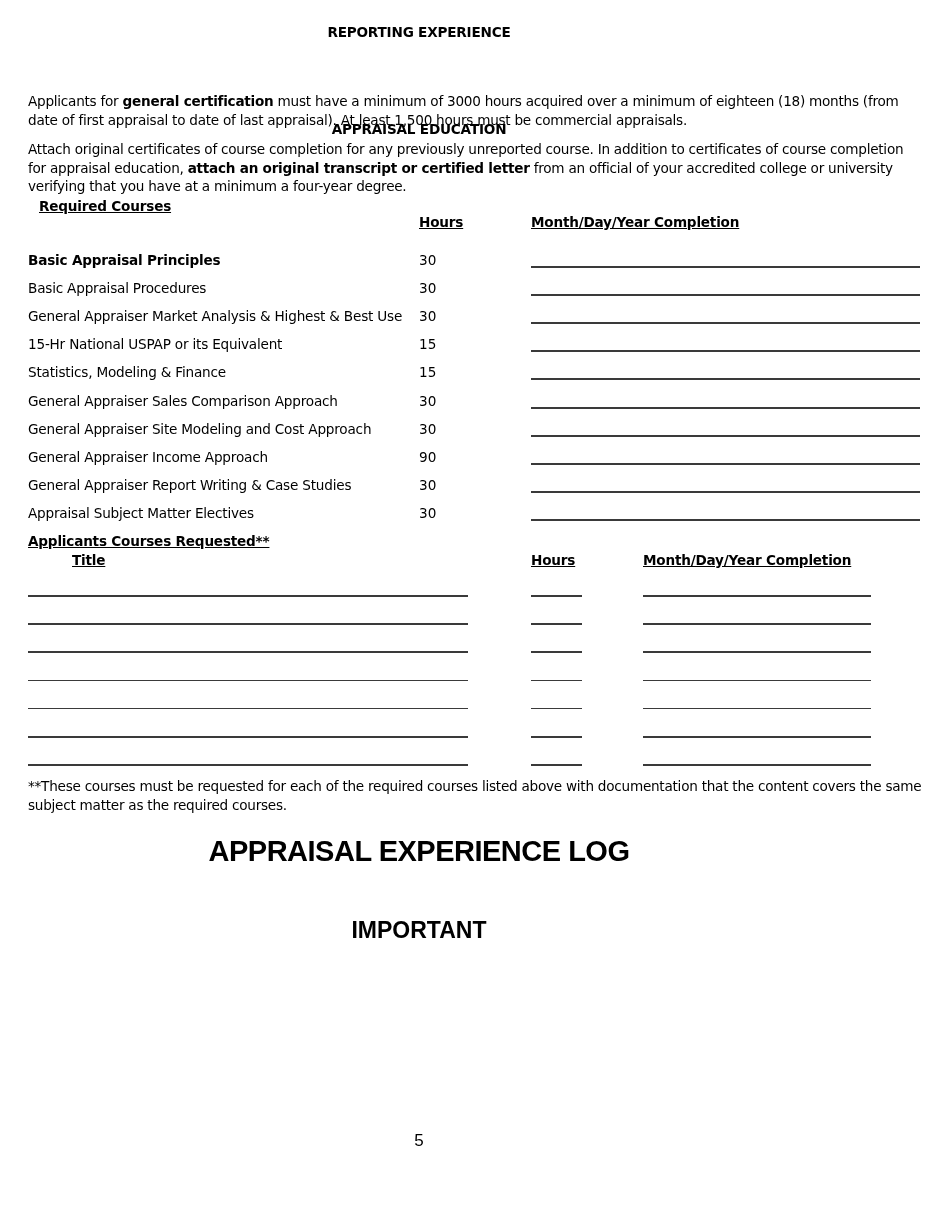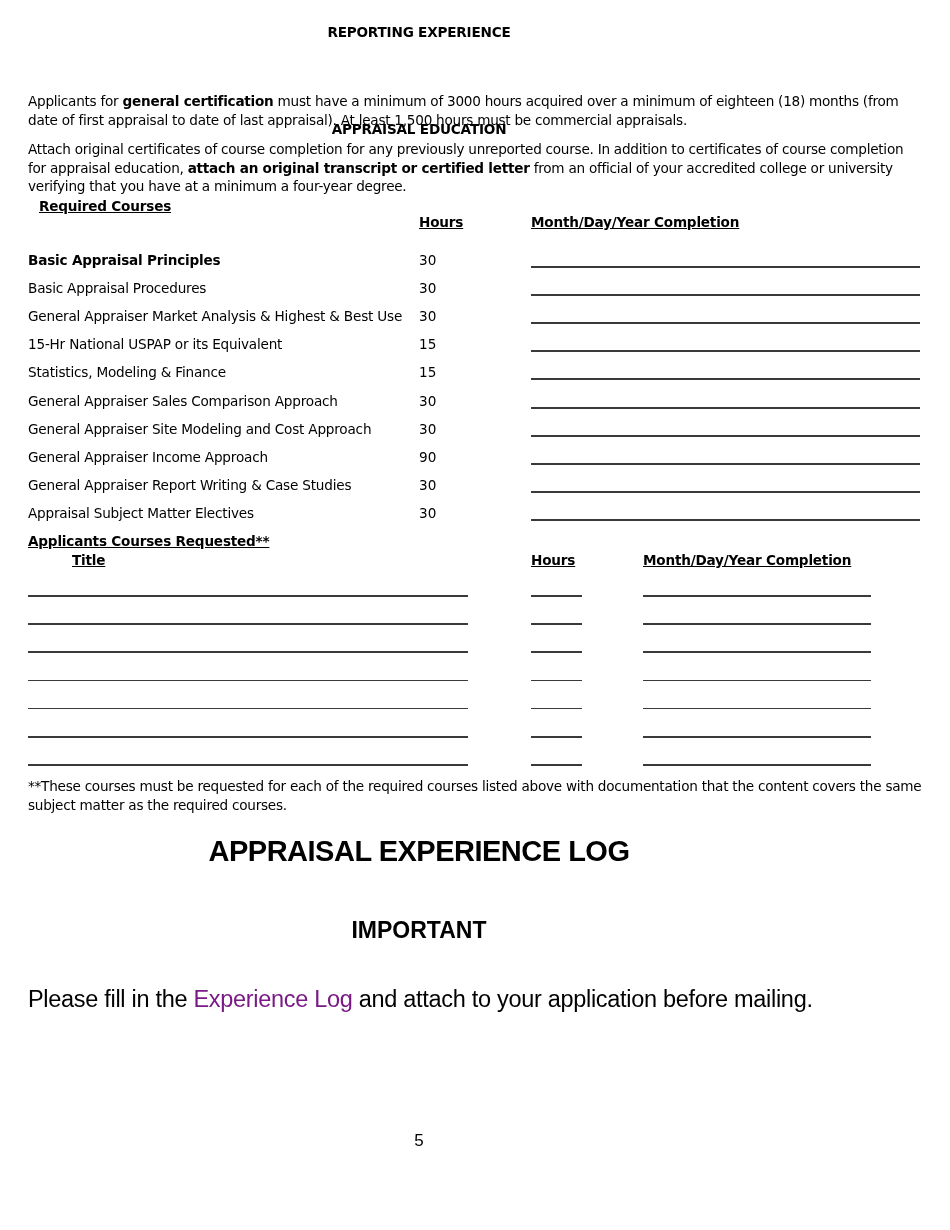--- a/index.html
+++ b/index.html
@@ -133,18 +133,15 @@
       <div class="abs line" style="left: 531px; width: 51px; top: 764.2px;"></div>
       <div class="abs line" style="left: 643px; width: 228px; top: 764.2px;"></div>
     </div>
   </div>
 
 <div class="abs para verdana" style="top:777px;">**These courses must be requested for each of the required courses listed above with documentation that the content covers the same subject matter as the required courses.</div>
 
 <div class="abs center big-title" style="top:835px;">APPRAISAL EXPERIENCE LOG</div>
 <div class="abs center important" style="top:917px;">IMPORTANT</div>
 <div class="abs notice" style="top:982px;">
-  <div>
-    <span>Please fill in the </span><span class="link" style="color: rgb(122, 26, 134);">Experience Log</span><span> and attach to your application before mailing.</span>
-  </div>
 </div>
 
 <div class="abs center pagenum" style="top:1131px;">5</div>
 
 </body></html>

